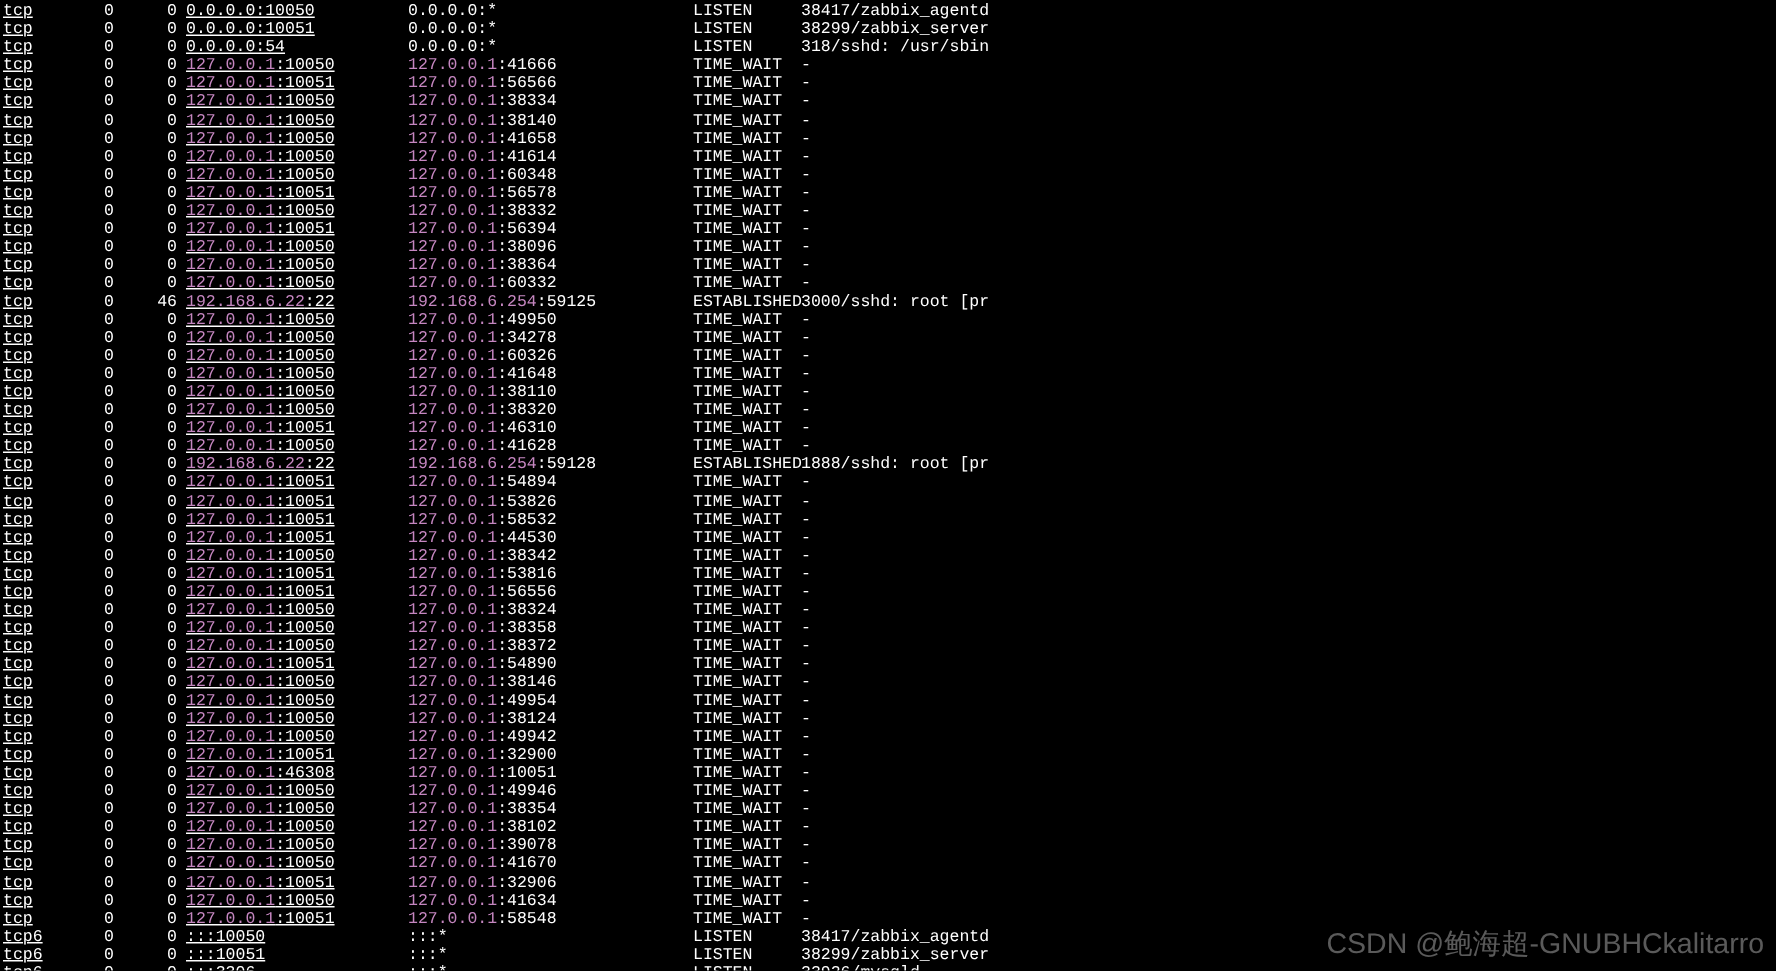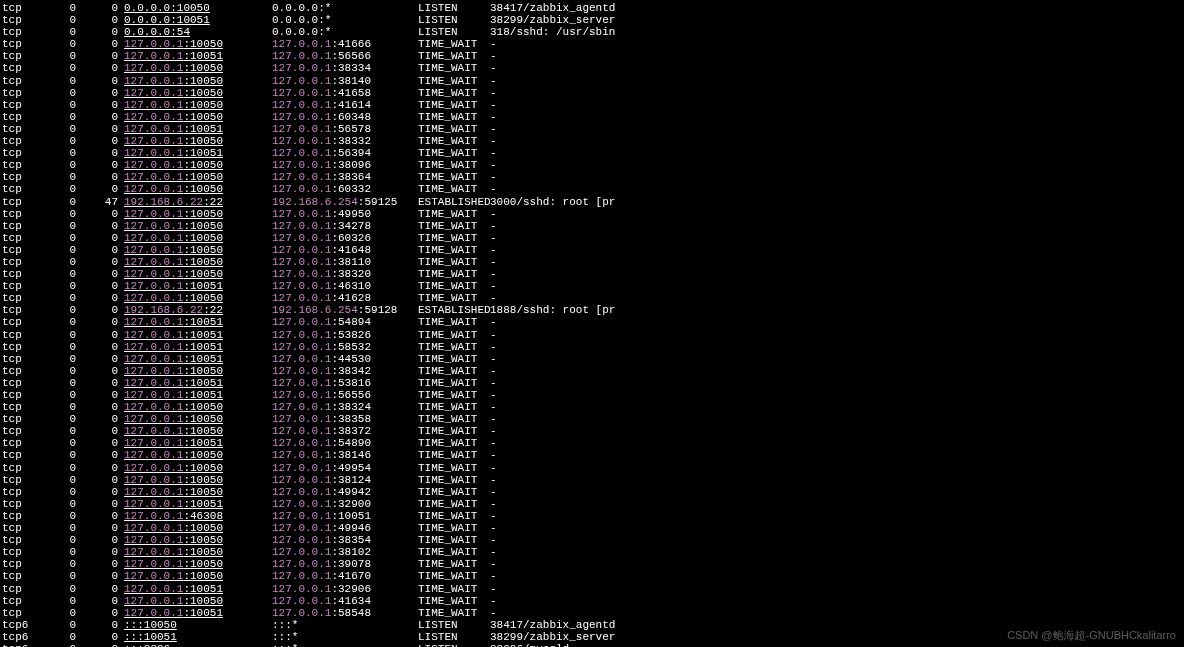--- a/index.html
+++ b/index.html
@@ -16,35 +16,35 @@
       padding: 2px;
       width: 1184px;
       height: 647px;
       overflow: hidden;
       position: relative;
     }
     .row {
       white-space: pre;
       display: flex;
     }
-    .proto { color: #fff; width: 38px; }
+    .proto { color: #fff; width: 38px; text-decoration: underline; }
     .recvq { color: #fff; width: 36px; text-align: right; }
     .sendq { color: #fff; width: 42px; text-align: right; margin-right: 6px; }
     .addr1 { width: 148px; text-decoration: underline; }
     .addr2 { width: 146px; }
-    .state { color: #fff; width: 72px; }
+    .state { color: #fff; width: 72px; margin-left: 44px; }
     .proc { color: #fff; }
     .ip { color: #c586c0; }
     .white { color: #fff; }
     .watermark {
       position: absolute;
       bottom: 6px;
       right: 8px;
       color: rgba(200,200,200,0.45);
-      font-size: 11px;
+      font-size: 19px;
       font-family: Arial, sans-serif;
     }
   </style>
 </head>
 <body>
 
 <div id="terminal">
     <div class="row"><span class="proto">tcp</span><span class="recvq">0</span><span class="sendq">0</span><span class="addr1">0.0.0.0:10050</span><span class="addr2">0.0.0.0:*</span><span class="state">LISTEN</span><span class="proc">38417/zabbix_agentd</span></div>
     <div class="row"><span class="proto">tcp</span><span class="recvq">0</span><span class="sendq">0</span><span class="addr1">0.0.0.0:10051</span><span class="addr2">0.0.0.0:*</span><span class="state">LISTEN</span><span class="proc">38299/zabbix_server</span></div>
     <div class="row"><span class="proto">tcp</span><span class="recvq">0</span><span class="sendq">0</span><span class="addr1">0.0.0.0:54</span><span class="addr2">0.0.0.0:*</span><span class="state">LISTEN</span><span class="proc">318/sshd: /usr/sbin</span></div>
@@ -54,21 +54,21 @@
     <div class="row"><span class="proto">tcp</span><span class="recvq">0</span><span class="sendq">0</span><span class="addr1"><span class="ip">127.0.0.1</span><span class="white">:10050</span></span><span class="addr2"><span class="ip">127.0.0.1</span><span class="white">:38140</span></span><span class="state">TIME_WAIT</span><span class="proc">-</span></div>
     <div class="row"><span class="proto">tcp</span><span class="recvq">0</span><span class="sendq">0</span><span class="addr1"><span class="ip">127.0.0.1</span><span class="white">:10050</span></span><span class="addr2"><span class="ip">127.0.0.1</span><span class="white">:41658</span></span><span class="state">TIME_WAIT</span><span class="proc">-</span></div>
     <div class="row"><span class="proto">tcp</span><span class="recvq">0</span><span class="sendq">0</span><span class="addr1"><span class="ip">127.0.0.1</span><span class="white">:10050</span></span><span class="addr2"><span class="ip">127.0.0.1</span><span class="white">:41614</span></span><span class="state">TIME_WAIT</span><span class="proc">-</span></div>
     <div class="row"><span class="proto">tcp</span><span class="recvq">0</span><span class="sendq">0</span><span class="addr1"><span class="ip">127.0.0.1</span><span class="white">:10050</span></span><span class="addr2"><span class="ip">127.0.0.1</span><span class="white">:60348</span></span><span class="state">TIME_WAIT</span><span class="proc">-</span></div>
     <div class="row"><span class="proto">tcp</span><span class="recvq">0</span><span class="sendq">0</span><span class="addr1"><span class="ip">127.0.0.1</span><span class="white">:10051</span></span><span class="addr2"><span class="ip">127.0.0.1</span><span class="white">:56578</span></span><span class="state">TIME_WAIT</span><span class="proc">-</span></div>
     <div class="row"><span class="proto">tcp</span><span class="recvq">0</span><span class="sendq">0</span><span class="addr1"><span class="ip">127.0.0.1</span><span class="white">:10050</span></span><span class="addr2"><span class="ip">127.0.0.1</span><span class="white">:38332</span></span><span class="state">TIME_WAIT</span><span class="proc">-</span></div>
     <div class="row"><span class="proto">tcp</span><span class="recvq">0</span><span class="sendq">0</span><span class="addr1"><span class="ip">127.0.0.1</span><span class="white">:10051</span></span><span class="addr2"><span class="ip">127.0.0.1</span><span class="white">:56394</span></span><span class="state">TIME_WAIT</span><span class="proc">-</span></div>
     <div class="row"><span class="proto">tcp</span><span class="recvq">0</span><span class="sendq">0</span><span class="addr1"><span class="ip">127.0.0.1</span><span class="white">:10050</span></span><span class="addr2"><span class="ip">127.0.0.1</span><span class="white">:38096</span></span><span class="state">TIME_WAIT</span><span class="proc">-</span></div>
     <div class="row"><span class="proto">tcp</span><span class="recvq">0</span><span class="sendq">0</span><span class="addr1"><span class="ip">127.0.0.1</span><span class="white">:10050</span></span><span class="addr2"><span class="ip">127.0.0.1</span><span class="white">:38364</span></span><span class="state">TIME_WAIT</span><span class="proc">-</span></div>
     <div class="row"><span class="proto">tcp</span><span class="recvq">0</span><span class="sendq">0</span><span class="addr1"><span class="ip">127.0.0.1</span><span class="white">:10050</span></span><span class="addr2"><span class="ip">127.0.0.1</span><span class="white">:60332</span></span><span class="state">TIME_WAIT</span><span class="proc">-</span></div>
-    <div class="row"><span class="proto">tcp</span><span class="recvq">0</span><span class="sendq">47</span><span class="addr1"><span class="ip">192.168.6.22</span><span class="white">:22</span></span><span class="addr2"><span class="ip">192.168.6.254</span><span class="white">:59125</span></span><span class="state">ESTABLISHED</span><span class="proc">3000/sshd: root [pr</span></div>
+    <div class="row"><span class="proto">tcp</span><span class="recvq">0</span><span class="sendq">46</span><span class="addr1"><span class="ip">192.168.6.22</span><span class="white">:22</span></span><span class="addr2"><span class="ip">192.168.6.254</span><span class="white">:59125</span></span><span class="state">ESTABLISHED</span><span class="proc">3000/sshd: root [pr</span></div>
     <div class="row"><span class="proto">tcp</span><span class="recvq">0</span><span class="sendq">0</span><span class="addr1"><span class="ip">127.0.0.1</span><span class="white">:10050</span></span><span class="addr2"><span class="ip">127.0.0.1</span><span class="white">:49950</span></span><span class="state">TIME_WAIT</span><span class="proc">-</span></div>
     <div class="row"><span class="proto">tcp</span><span class="recvq">0</span><span class="sendq">0</span><span class="addr1"><span class="ip">127.0.0.1</span><span class="white">:10050</span></span><span class="addr2"><span class="ip">127.0.0.1</span><span class="white">:34278</span></span><span class="state">TIME_WAIT</span><span class="proc">-</span></div>
     <div class="row"><span class="proto">tcp</span><span class="recvq">0</span><span class="sendq">0</span><span class="addr1"><span class="ip">127.0.0.1</span><span class="white">:10050</span></span><span class="addr2"><span class="ip">127.0.0.1</span><span class="white">:60326</span></span><span class="state">TIME_WAIT</span><span class="proc">-</span></div>
     <div class="row"><span class="proto">tcp</span><span class="recvq">0</span><span class="sendq">0</span><span class="addr1"><span class="ip">127.0.0.1</span><span class="white">:10050</span></span><span class="addr2"><span class="ip">127.0.0.1</span><span class="white">:41648</span></span><span class="state">TIME_WAIT</span><span class="proc">-</span></div>
     <div class="row"><span class="proto">tcp</span><span class="recvq">0</span><span class="sendq">0</span><span class="addr1"><span class="ip">127.0.0.1</span><span class="white">:10050</span></span><span class="addr2"><span class="ip">127.0.0.1</span><span class="white">:38110</span></span><span class="state">TIME_WAIT</span><span class="proc">-</span></div>
     <div class="row"><span class="proto">tcp</span><span class="recvq">0</span><span class="sendq">0</span><span class="addr1"><span class="ip">127.0.0.1</span><span class="white">:10050</span></span><span class="addr2"><span class="ip">127.0.0.1</span><span class="white">:38320</span></span><span class="state">TIME_WAIT</span><span class="proc">-</span></div>
     <div class="row"><span class="proto">tcp</span><span class="recvq">0</span><span class="sendq">0</span><span class="addr1"><span class="ip">127.0.0.1</span><span class="white">:10051</span></span><span class="addr2"><span class="ip">127.0.0.1</span><span class="white">:46310</span></span><span class="state">TIME_WAIT</span><span class="proc">-</span></div>
     <div class="row"><span class="proto">tcp</span><span class="recvq">0</span><span class="sendq">0</span><span class="addr1"><span class="ip">127.0.0.1</span><span class="white">:10050</span></span><span class="addr2"><span class="ip">127.0.0.1</span><span class="white">:41628</span></span><span class="state">TIME_WAIT</span><span class="proc">-</span></div>
     <div class="row"><span class="proto">tcp</span><span class="recvq">0</span><span class="sendq">0</span><span class="addr1"><span class="ip">192.168.6.22</span><span class="white">:22</span></span><span class="addr2"><span class="ip">192.168.6.254</span><span class="white">:59128</span></span><span class="state">ESTABLISHED</span><span class="proc">1888/sshd: root [pr</span></div>
     <div class="row"><span class="proto">tcp</span><span class="recvq">0</span><span class="sendq">0</span><span class="addr1"><span class="ip">127.0.0.1</span><span class="white">:10051</span></span><span class="addr2"><span class="ip">127.0.0.1</span><span class="white">:54894</span></span><span class="state">TIME_WAIT</span><span class="proc">-</span></div>

